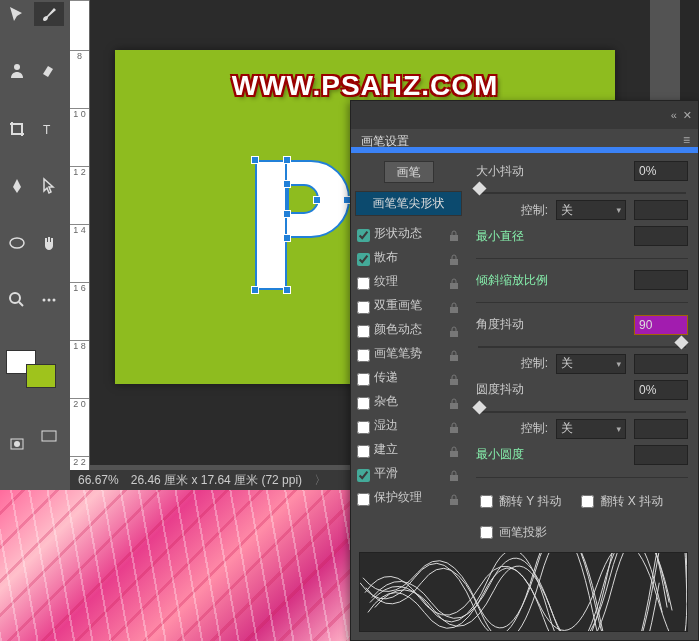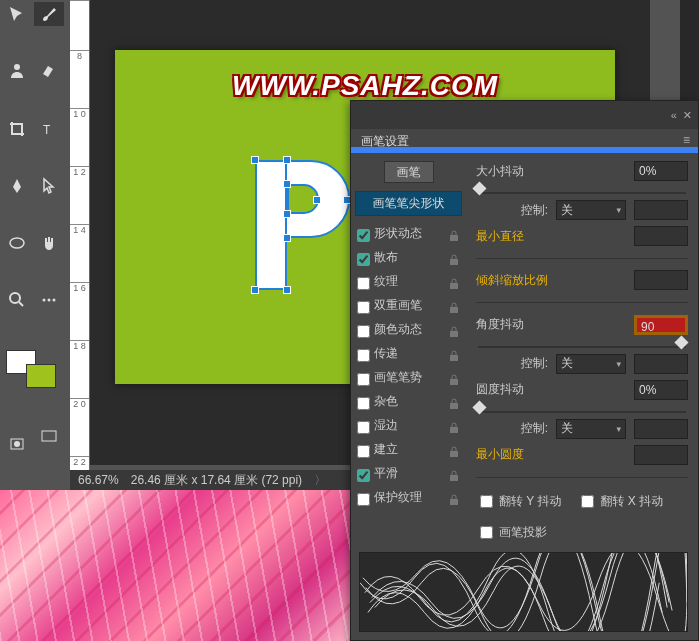--- a/index.html
+++ b/index.html
@@ -8,21 +8,21 @@
 .tool{width:30px;height:24px;display:flex;align-items:center;justify-content:center;cursor:pointer;position:relative}
 .tool.active{background:#383838}
 .tool svg{width:18px;height:18px;fill:#ddd}
 .swatch-area{width:64px;padding:4px;display:flex;flex-direction:column;gap:2px}
 .swatch-fg{width:30px;height:24px;background:#fff;border:1px solid #333}
 .swatch-bg{width:30px;height:24px;background:#9fc31c;border:1px solid #333;margin-left:20px;margin-top:-12px}
 .ruler-v{position:absolute;left:70px;top:0;width:20px;height:490px;background:#fff;border-right:1px solid #666}
 .ruler-v div{font-size:9px;color:#666;text-align:center;display:flex;flex-direction:column;line-height:9px;padding-top:1px;border-top:1px solid #888}
 .canvas-area{position:absolute;left:90px;top:0;width:560px;height:465px;background:#2b2b2b;overflow:hidden}
 .artboard{position:absolute;left:25px;top:50px;width:500px;height:334px;background:#8ebc1f;box-shadow:0 0 8px rgba(0,0,0,.5)}
-.watermark{position:absolute;top:20px;left:50%;transform:translateX(-50%);font-size:28px;font-weight:bold;font-style:italic;color:#fff;text-shadow:-2px -2px 0 #900,2px -2px 0 #900,-2px 2px 0 #900,2px 2px 0 #900,3px 3px 4px rgba(0,0,0,.4);font-family:Arial,sans-serif;letter-spacing:1px}
+.watermark{position:absolute;top:20px;left:50%;transform:translateX(-50%);font-size:28px;font-weight:bold;color:#fff;text-shadow:-2px -2px 0 #900,2px -2px 0 #900,-2px 2px 0 #900,2px 2px 0 #900,3px 3px 4px rgba(0,0,0,.4);font-family:Arial,sans-serif;letter-spacing:1px}
 .letter-p{position:absolute;left:140px;top:110px;width:95px;height:130px}
 .letter-p .body{position:absolute;width:95px;height:130px}
 .letter-p .stem{position:absolute;left:0;top:0;width:32px;height:130px;background:#fff;border:2px solid #2180d8}
 .letter-p .bowl{position:absolute;left:0;top:0;width:95px;height:78px;background:#fff;border:2px solid #2180d8;border-radius:0 40px 40px 0}
 .letter-p .hole{position:absolute;left:32px;top:24px;width:32px;height:30px;background:#8ebc1f;border:2px solid #2180d8;border-radius:0 16px 16px 0}
 .anchor{position:absolute;width:8px;height:8px;background:#2180d8;border:1px solid #fff}
 .status-bar{position:absolute;left:70px;top:470px;height:20px;width:580px;background:#383838;display:flex;align-items:center;padding:0 8px;color:#bbb;font-size:11px}
 .status-bar span{margin-right:12px}
 .chev{color:#888}
 .bg-image{position:absolute;left:0;top:490px;width:350px;height:151px;background:linear-gradient(135deg,#ff6b9d 0%,#ffc0cb 20%,#e83e8c 40%,#ff8da8 60%,#d63384 80%,#ffb3c8 100%)}
@@ -38,24 +38,24 @@
 .left-col{width:115px;padding:8px 4px;display:flex;flex-direction:column;gap:0}
 .brush-btn{width:50px;height:22px;background:#5a5a5a;border:1px solid #333;margin:0 auto 8px;text-align:center;line-height:20px;cursor:pointer;color:#ddd}
 .section-head{background:#0c4a6e;text-align:center;padding:3px 0;border:1px solid #333;margin-bottom:2px;color:#ddd}
 .opt-row{display:flex;align-items:flex-end;height:24px;padding:0 2px;gap:4px}
 .opt-row input[type=checkbox]{width:13px;height:13px;accent-color:#4a9}
 .opt-row .lbl{flex:1;color:#ccc}
 .lock{width:12px;height:12px;opacity:.6}
 .right-col{flex:1;padding:8px 10px;display:flex;flex-direction:column;gap:6px}
 .ctrl-row{display:flex;align-items:center;gap:8px;height:22px}
 .ctrl-label{width:60px;color:#ccc}
-.ctrl-label.dim{color:#eab308}
+.ctrl-label.dim{color:#86efac}
 .ctrl-label.right{text-align:right;flex:1}
 .num-box{width:54px;height:20px;background:#333;border:1px solid #222;color:#ddd;text-align:left;padding:0 4px;line-height:18px}
-.num-box.active{border:3px solid #a16207;background:#b91c1c}
+.num-box.active{border:1px solid #a16207;background:#a21caf}
 .slider{position:relative;height:12px;margin:0 2px 4px}
 .slider .track{position:absolute;top:5px;left:0;right:0;height:2px;background:#333}
 .slider .thumb{position:absolute;top:0;width:10px;height:10px;background:#ddd;transform:rotate(45deg) translateX(-5px)}
 .dropdown{width:70px;height:20px;background:#333;border:1px solid #222;color:#ddd;padding:0 4px;display:flex;align-items:center;justify-content:space-between;cursor:pointer}
 .dropdown .arr{font-size:9px;color:#aaa}
 .chk-row{display:flex;align-items:center;gap:6px;padding:4px 0}
 .chk-row input{width:13px;height:13px}
 .chk-row span{color:#ccc}
 .preview{position:absolute;left:8px;right:10px;bottom:8px;height:80px;background:#2a2a2a;border:1px solid #222;overflow:hidden}
 .preview-scribble{position:absolute;inset:0}
@@ -243,29 +243,29 @@
           <div class="opt-row">
             <input type="checkbox" style="">
             <span class="lbl">颜色动态</span>
             <svg class="lock" viewBox="0 0 12 12">
               <rect x="2" y="5" width="8" height="6" fill="#999"></rect>
               <path d="M4 5V3a2 2 0 014 0v2" fill="none" stroke="#999"></path>
             </svg>
           </div>
           <div class="opt-row">
             <input type="checkbox" style="">
+            <span class="lbl">画笔笔势</span>
+            <svg class="lock" viewBox="0 0 12 12">
+              <rect x="2" y="5" width="8" height="6" fill="#999"></rect>
+              <path d="M4 5V3a2 2 0 014 0v2" fill="none" stroke="#999"></path>
+            </svg>
+          </div>
+          <div class="opt-row">
+            <input type="checkbox" style="">
             <span class="lbl">传递</span>
-            <svg class="lock" viewBox="0 0 12 12">
-              <rect x="2" y="5" width="8" height="6" fill="#999"></rect>
-              <path d="M4 5V3a2 2 0 014 0v2" fill="none" stroke="#999"></path>
-            </svg>
-          </div>
-          <div class="opt-row">
-            <input type="checkbox" style="">
-            <span class="lbl">画笔笔势</span>
             <svg class="lock" viewBox="0 0 12 12">
               <rect x="2" y="5" width="8" height="6" fill="#999"></rect>
               <path d="M4 5V3a2 2 0 014 0v2" fill="none" stroke="#999"></path>
             </svg>
           </div>
           <div class="opt-row">
             <input type="checkbox" style="">
             <span class="lbl">杂色</span>
             <svg class="lock" viewBox="0 0 12 12">
               <rect x="2" y="5" width="8" height="6" fill="#999"></rect>

